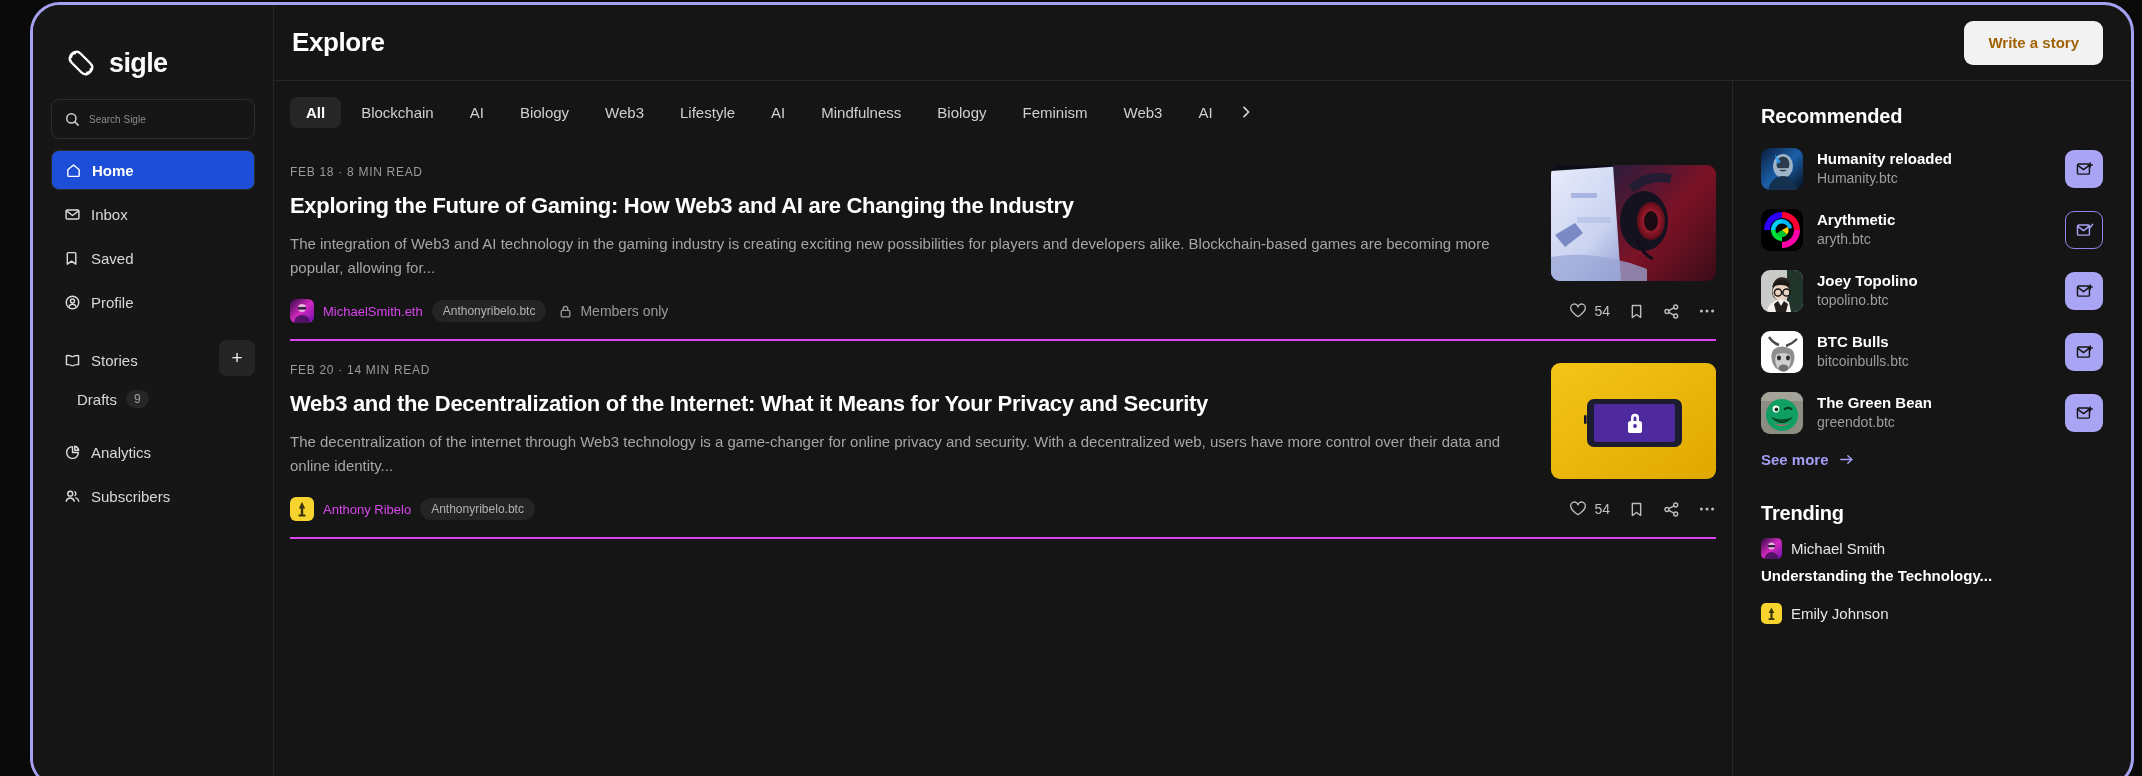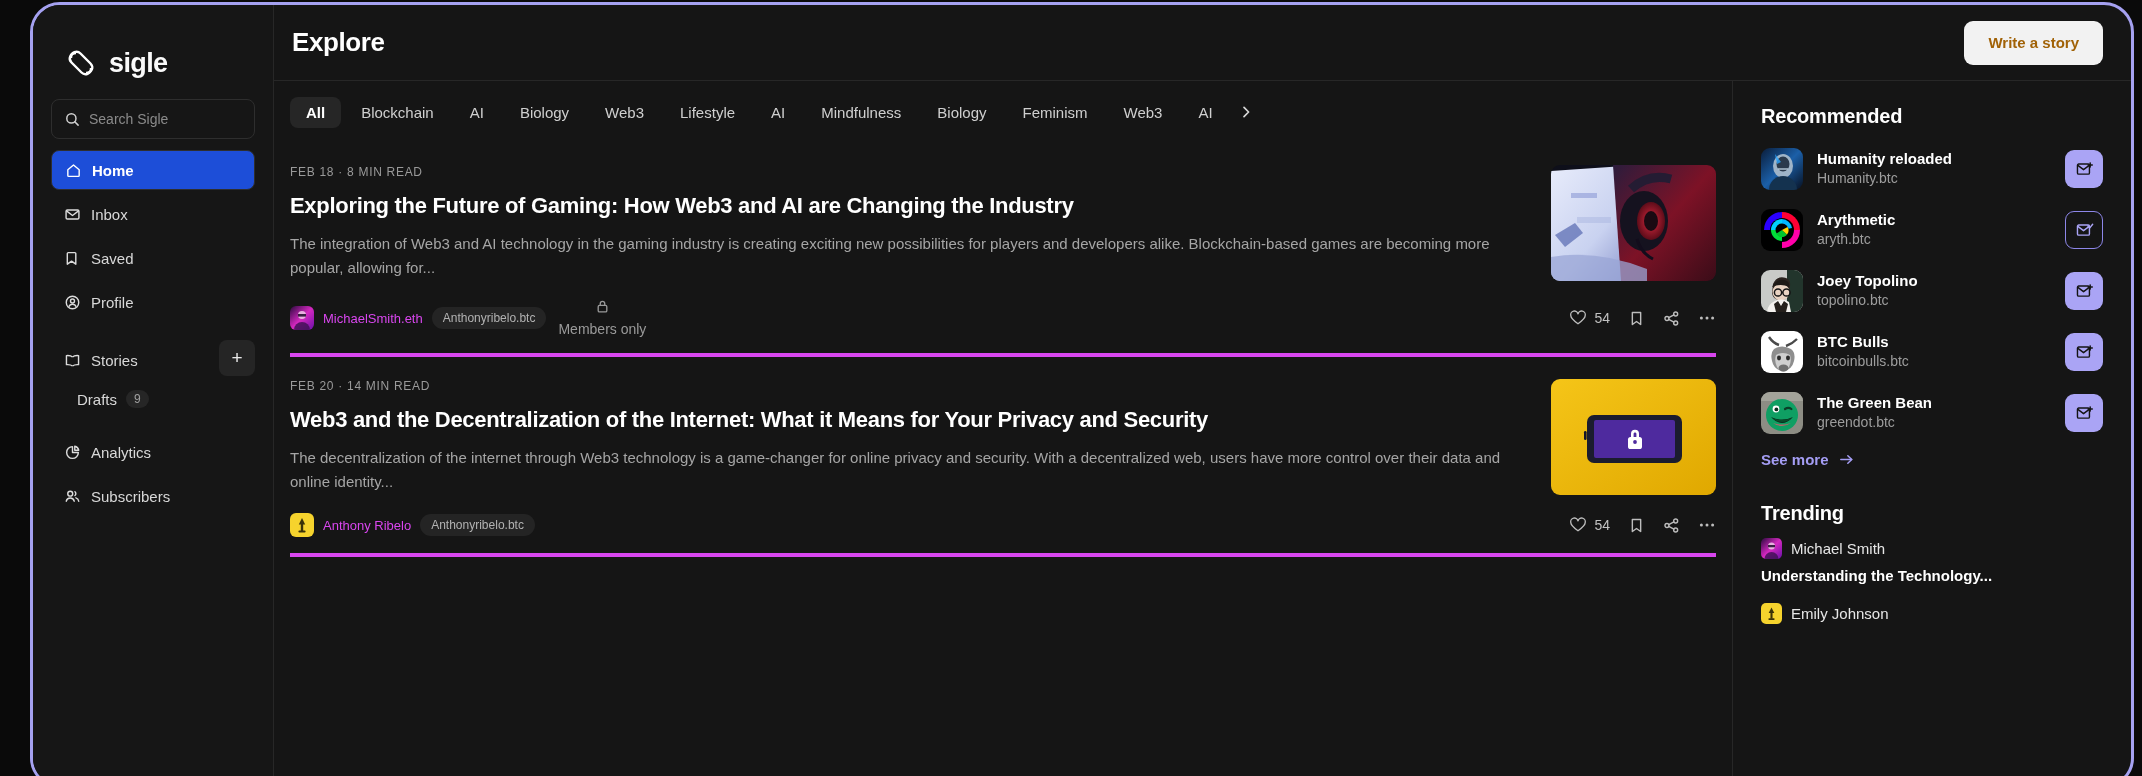--- a/index.html
+++ b/index.html
@@ -62,21 +62,21 @@
     gap: 9px;
     padding: 0 13px;
     background: transparent;
   }
   .search-box svg { flex: 0 0 15px; }
   .search-input {
     background: transparent;
     border: 0;
     outline: 0;
     color: #e4e4e4;
-    font-size: 14px;
+    font-size: 10px;
     font-family: "Liberation Sans", sans-serif;
     width: 100%;
   }
   .search-input::placeholder { color: #8b8b8b; }
 
   .nav { margin-top: 11px; }
   .nav-item {
     display: flex;
     align-items: center;
     gap: 10px;
@@ -208,21 +208,21 @@
   }
 
   #feed {
     flex: 1;
     overflow: hidden;
     padding: 0 16px;
   }
 
   .story {
     padding: 22px 0 16px 0;
-    border-bottom: 4px solid #d946ef;
+    border-bottom: 2px solid #d946ef;
   }
   .story-top { display: flex; gap: 34px; }
   .story-text { flex: 1; min-width: 0; }
   .story-meta-line {
     font-size: 12px;
     color: #9a9a9a;
     letter-spacing: 0.7px;
     margin-bottom: 12px;
   }
   .story-title {
@@ -263,21 +263,20 @@
     font-size: 12px;
     padding: 4px 11px;
   }
   .members-only {
     display: flex;
     align-items: center;
     gap: 7px;
     color: #9a9a9a;
     font-size: 14px;
     margin-left: 12px;
-    flex-direction: column;
   }
   .actions {
     margin-left: auto;
     display: flex;
     align-items: center;
     gap: 18px;
     color: #b8b8b8;
   }
   .action { display: flex; align-items: center; gap: 7px; cursor: pointer; }
   .action-count { font-size: 14px; color: #c2c2c2; }

